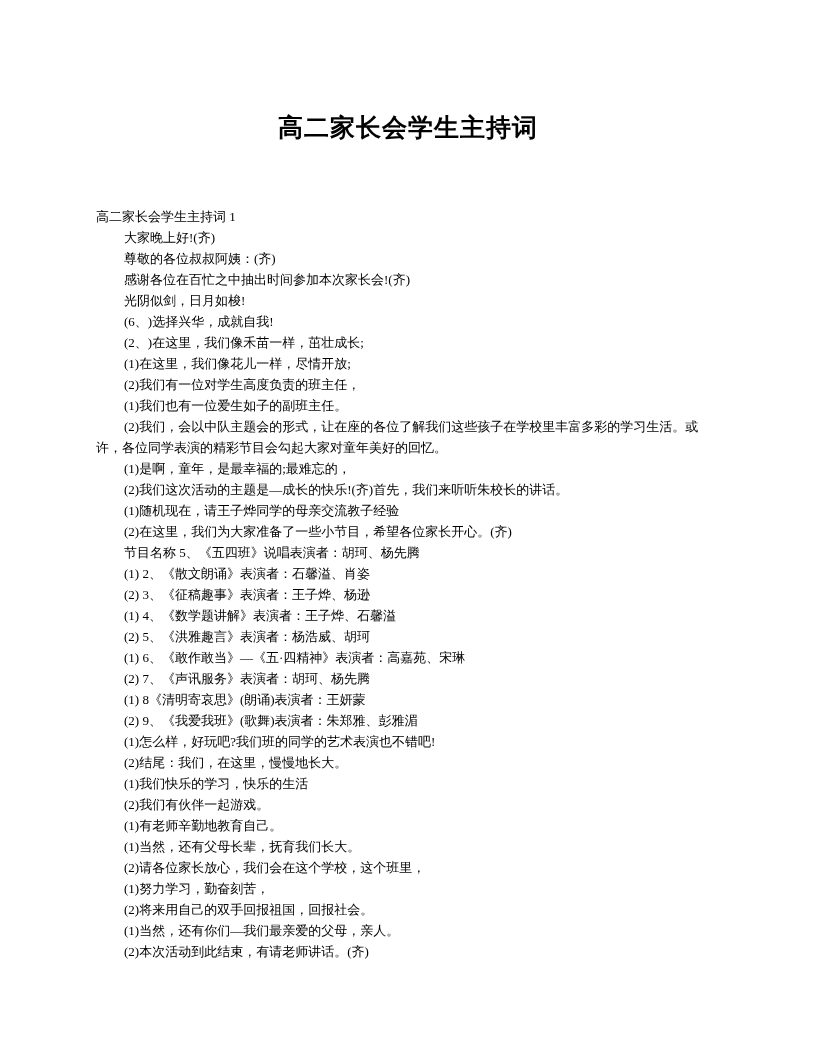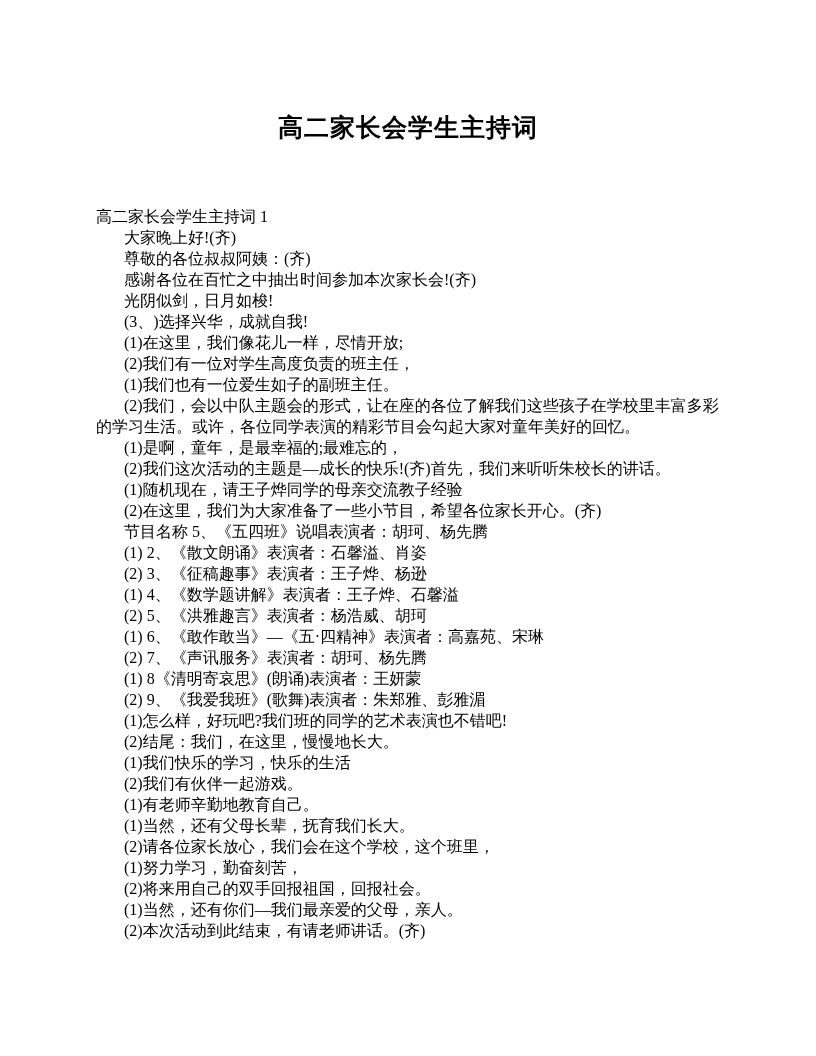--- a/index.html
+++ b/index.html
@@ -22,21 +22,21 @@
     padding-top: 94px;
     text-align: center;
     font-size: 25px;
     font-weight: bold;
     line-height: 32px;
     letter-spacing: 1px;
   }
   .doc-body {
     width: 624px;
     margin: 62px 96px 0 96px;
-    font-size: 16px;
+    font-size: 13px;
     line-height: 21px;
     text-align: left;
   }
   .para {
     margin: 0;
     padding: 0;
     text-indent: 28px;
     word-break: break-all;
   }
   .para.no-indent {
@@ -47,21 +47,22 @@
 <body>
 
 <div class="page">
   <h1 class="doc-title">高二家长会学生主持词</h1>
   <div class="doc-body">
       <p class="para no-indent">高二家长会学生主持词 1</p>
       <p class="para">大家晚上好!(齐)</p>
       <p class="para">尊敬的各位叔叔阿姨：(齐)</p>
       <p class="para">感谢各位在百忙之中抽出时间参加本次家长会!(齐)</p>
       <p class="para">光阴似剑，日月如梭!</p>
-      <p class="para">(3、)选择兴华，成就自我!</p>
+      <p class="para">(6、)选择兴华，成就自我!</p>
+      <p class="para">(2、)在这里，我们像禾苗一样，茁壮成长;</p>
       <p class="para">(1)在这里，我们像花儿一样，尽情开放;</p>
       <p class="para">(2)我们有一位对学生高度负责的班主任，</p>
       <p class="para">(1)我们也有一位爱生如子的副班主任。</p>
       <p class="para">(2)我们，会以中队主题会的形式，让在座的各位了解我们这些孩子在学校里丰富多彩的学习生活。或许，各位同学表演的精彩节目会勾起大家对童年美好的回忆。</p>
       <p class="para">(1)是啊，童年，是最幸福的;最难忘的，</p>
       <p class="para">(2)我们这次活动的主题是—成长的快乐!(齐)首先，我们来听听朱校长的讲话。</p>
       <p class="para">(1)随机现在，请王子烨同学的母亲交流教子经验</p>
       <p class="para">(2)在这里，我们为大家准备了一些小节目，希望各位家长开心。(齐)</p>
       <p class="para">节目名称 5、《五四班》说唱表演者：胡珂、杨先腾</p>
       <p class="para">(1) 2、《散文朗诵》表演者：石馨溢、肖姿</p>

